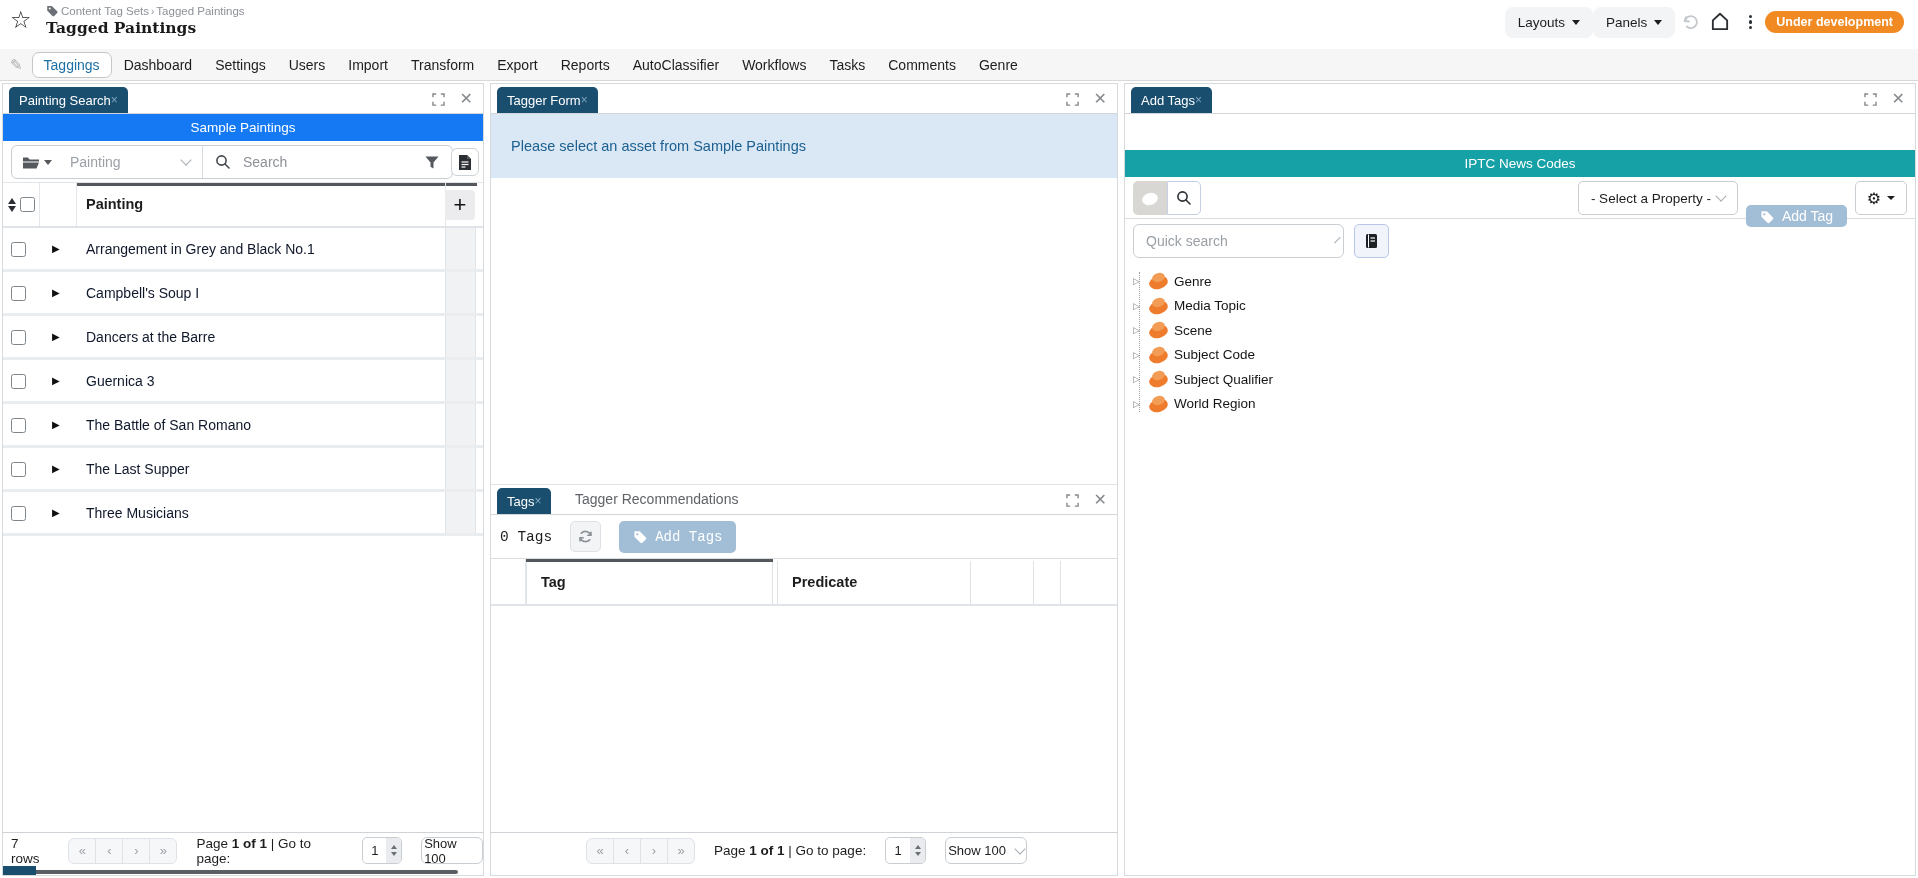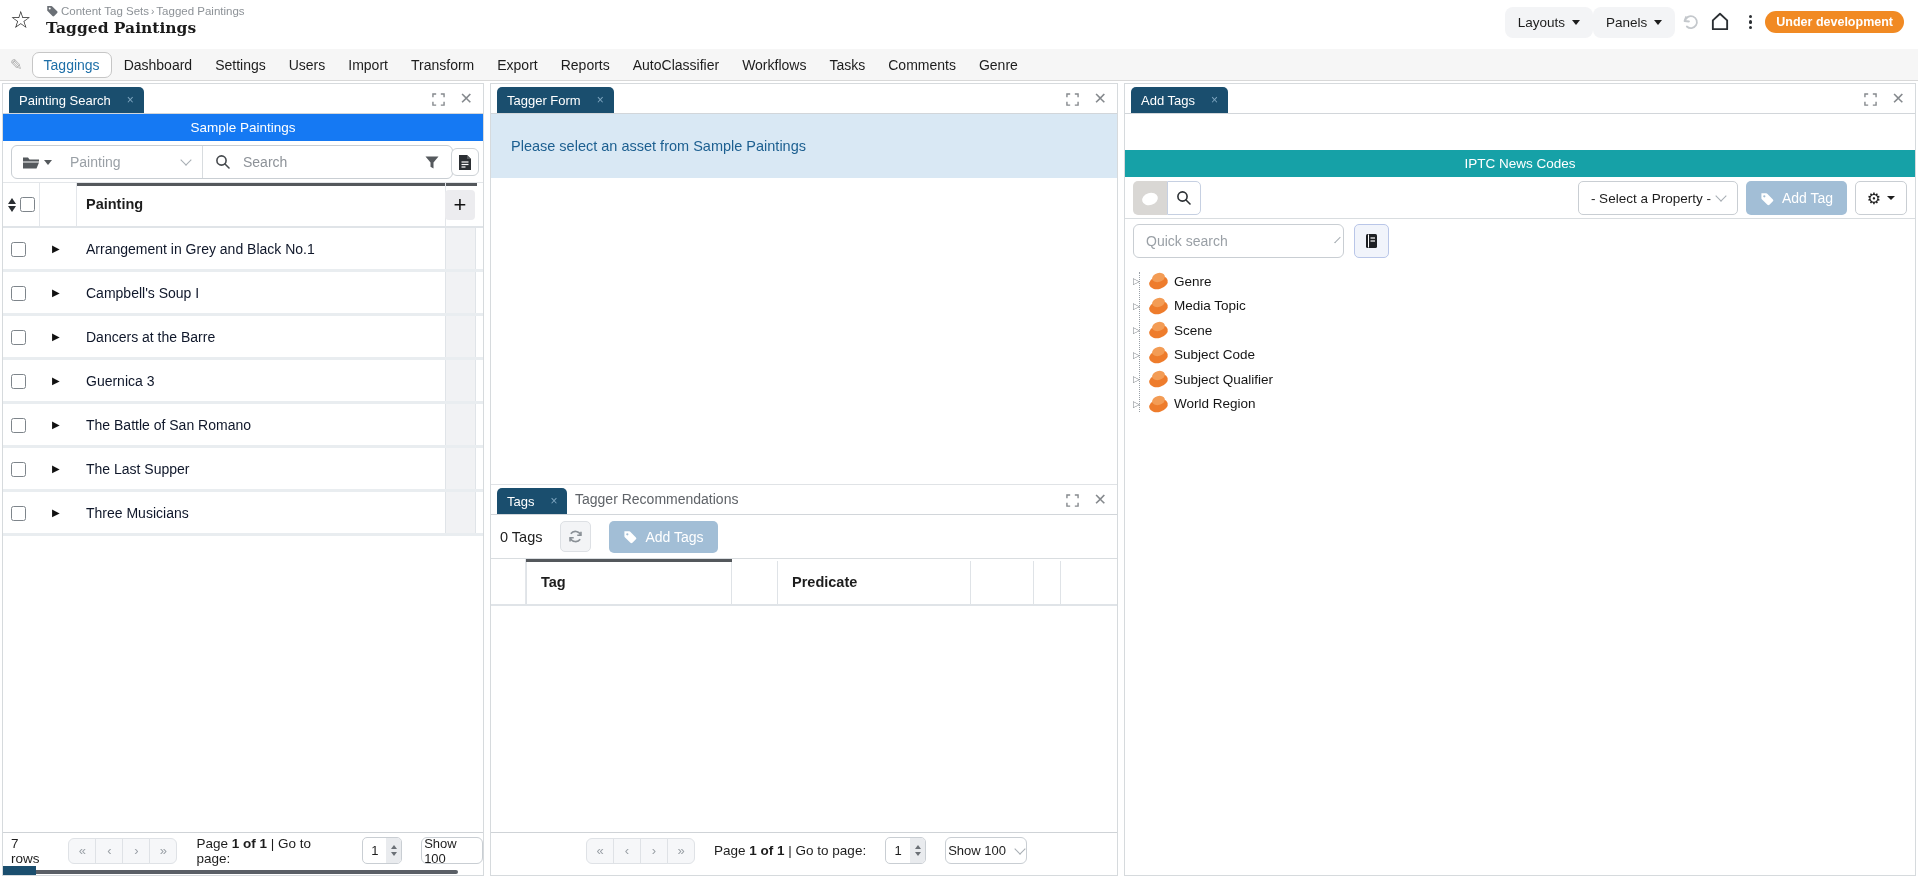--- a/index.html
+++ b/index.html
@@ -21,21 +21,21 @@
 
   
   .nav { position:absolute; left:0; top:49px; width:1918px; height:32px; background:#f6f6f6; border-bottom:1px solid #d8d8d8; display:flex; align-items:center; padding-left:10px; }
   .pencil { color:#ababab; font-size:15px; margin-right:9px; }
   .nav-tab { font-size:14px; padding:4px 11px; margin-right:1px; white-space:nowrap; cursor:pointer; }
   .nav-tab.active { background:#fff; border:1px solid #c6c6c6; border-radius:7px; color:#1d6fa8; }
 
   
   .panel { position:absolute; top:83px; height:793px; background:#fff; border:1px solid #d6dadd; }
   .tabbar { position:relative; height:30px; border-bottom:1px solid #d2d6da; background:#fff; }
-  .ptab { position:absolute; left:6px; bottom:0; height:26px; background:#1a4e6e; color:#fff; font-size:13px; display:flex; align-items:center; gap:16px; padding:0 10px; border-radius:5px 5px 0 0; cursor:pointer;text-align:right; }
+  .ptab { position:absolute; left:6px; bottom:0; height:26px; background:#1a4e6e; color:#fff; font-size:13px; display:flex; align-items:center; gap:0; padding:0 10px; border-radius:5px 5px 0 0; cursor:pointer;text-align:right; }
   .ptab .tx { color:#7fa6c0; font-size:12px; cursor:pointer; }
   .tab2 { position:absolute; left:150px; top:6px; font-size:14px; color:#5f6368; cursor:pointer; }
   .pctl { position:absolute; right:10px; top:7px; display:flex; align-items:center; gap:15px; }
   .pctl .x { color:#85898d; font-size:16px; line-height:1; cursor:pointer; }
   .colorbar { height:27px; color:#fff; font-size:13.5px; display:flex; align-items:center; justify-content:center; }
 
   
   #left { left:2px; width:482px; }
   .ltoolbar { position:relative; height:42px; border-bottom:1px solid #e3e6e9; }
   .combo { position:absolute; left:8px; top:4px; width:442px; height:34px; border:1px solid #c9ced3; border-radius:6px; display:flex; align-items:center; }
@@ -76,21 +76,21 @@
   .spinner .arr .d { width:0;height:0;border-left:3.5px solid transparent;border-right:3.5px solid transparent;border-top:4px solid #6b7076; }
   .showsel { height:27px; border:1px solid #c9ced3; border-radius:6px; background:#fff; display:flex; align-items:center; gap:10px; padding:0 2px; font-size:13px; cursor:pointer; }
   .showsel .chev { margin:0; margin-top:-3px; }
   .hscroll { position:absolute; left:30px; bottom:1px; width:425px; height:4px; background:#5a5f66; border-radius:2px; }
   .corner { position:absolute; left:0; bottom:0; width:33px; height:9px; background:#1a4e6e; }
 
   
   #mid { left:490px; width:628px; }
   .banner { position:absolute; left:0; right:0; top:30px; height:64px; background:#d9e8f4; display:flex; align-items:center; padding-left:20px; color:#1c5f90; font-size:14.5px; }
   .subpanel { position:absolute; left:0; right:0; top:400px; bottom:0; border-top:1px solid #e0e3e6; }
-  .tagstools { position:relative; height:44px; border-bottom:1px solid #d9dde0; display:flex; align-items:center; gap:18px; padding-left:9px; }
+  .tagstools { position:relative; height:44px; border-bottom:1px solid #d9dde0; display:flex; align-items:center; gap:18px; padding-left:9px;font-family:Liberation Mono, monospace; }
   .count { font-size:14.5px; }
   .refbtn { width:31px; height:31px; background:#f3f4f6; border:1px solid #dde0e4; border-radius:5px; display:flex; align-items:center; justify-content:center; cursor:pointer; }
   .mutedbtn { background:#a2bed6; color:#fff; border:none; border-radius:5px; height:32px; display:flex; align-items:center; gap:7px; padding:0 14px; font-size:14px; font-family:inherit; cursor:pointer; }
   .thead2 { position:relative; height:47px; border-bottom:2px solid #e0e4e8; }
   .hcell { position:absolute; top:2px; bottom:0; border-left:1px solid #dfe3e7; border-right:1px solid #dfe3e7; }
   .hcell .t { position:absolute; left:14px; top:13px; font-weight:700; font-size:14.5px; }
   .dtop { position:absolute; left:-1px; right:-1px; top:-2px; height:3px; background:#54585c; }
 
   
   #right { left:1124px; width:792px; }
@@ -352,21 +352,21 @@
       <button class="mutedbtn">
         <svg width="15" height="15" viewBox="0 0 16 16">
             <path d="M1.5 2.5h5.2a1.5 1.5 0 0 1 1.06.44l6 6a1.5 1.5 0 0 1 0 2.12l-3.7 3.7a1.5 1.5 0 0 1-2.12 0l-6-6A1.5 1.5 0 0 1 1.5 7.7Z" fill="#fff"></path>
             <circle cx="4.6" cy="5.6" r="1.2" fill="#a2bed6"></circle>
           </svg>
         <span>Add Tags</span>
       </button>
     </div>
     <div class="thead2">
       <i class="vline" style="left:34px;"></i>
-      <div class="hcell" style="left:35px; width:206px;">
+      <div class="hcell" style="left:35px; width:247px;">
           <i class="dtop"></i>
           <span class="t">Tag</span>
         </div>
       <div class="hcell" style="left:286px; width:194px;">
           <span class="t">Predicate</span>
         </div>
       <div class="hcell" style="left:542px; width:28px;"></div>
     </div>
     <div class="pfooter" style="padding-left:95px;">
       <span class="pggroup">
@@ -415,21 +415,21 @@
             <circle cx="6.5" cy="6.5" r="4.6" fill="none" stroke="#2b2f33" stroke-width="1.6"></circle>
             <line x1="10" y1="10" x2="14" y2="14" stroke="#2b2f33" stroke-width="1.6" stroke-linecap="round"></line>
           </svg>
       </span>
     </div>
     <div class="rtb-right">
       <div class="propsel">
         <span>- Select a Property -</span>
         <i class="chev"></i>
       </div>
-      <button class="mutedbtn" style="height:34px;">
+      <button class="mutedbtn" style="height:22px;margin-top:24px;">
         <svg width="15" height="15" viewBox="0 0 16 16">
             <path d="M1.5 2.5h5.2a1.5 1.5 0 0 1 1.06.44l6 6a1.5 1.5 0 0 1 0 2.12l-3.7 3.7a1.5 1.5 0 0 1-2.12 0l-6-6A1.5 1.5 0 0 1 1.5 7.7Z" fill="#fff"></path>
             <circle cx="4.6" cy="5.6" r="1.2" fill="#a2bed6"></circle>
           </svg>
         <span>Add Tag</span>
       </button>
       <div class="gearbtn">
         <span>⚙</span>
         <i class="caret-dn" style="border-top-width:4px;border-left-width:4px;border-right-width:4px;"></i>
       </div>

